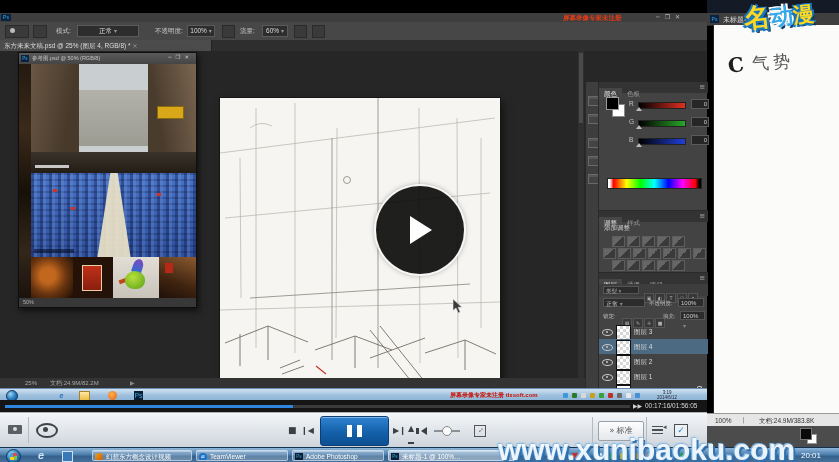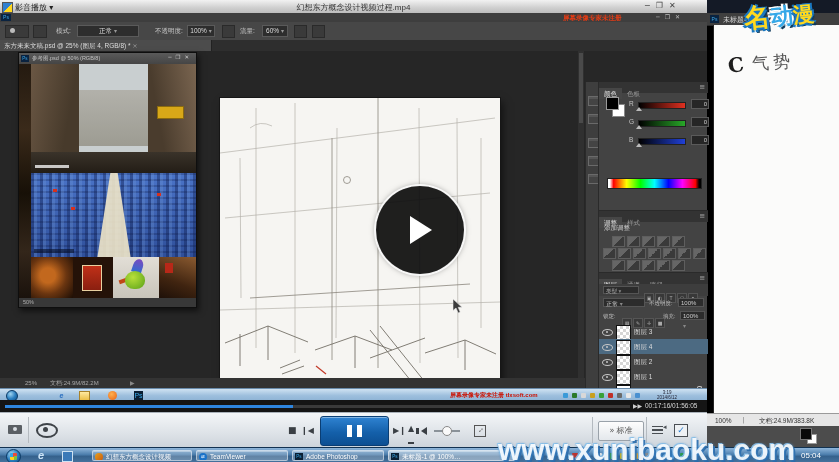--- a/index.html
+++ b/index.html
@@ -200,26 +200,20 @@
      text-shadow:0 0 3px #4a90d0,2px 2px 0 #2a6aa8,-1px -1px 0 #9fd0f0;opacity:.95;white-space:nowrap;}
 
   
   #cursor{left:453px;top:286px;}
 </style>
 </head>
 <body>
 
 <div id="root">
 
-  <div class="abs" id="player-titlebar">
-    <div class="abs appico"></div>
-    <span class="abs appname"><span>影音播放</span> <span class="glyph">▾</span></span>
-    <div class="abs vtitle">幻想东方概念设计视频过程.mp4</div>
-    <span class="abs winbtns glyph" style="left:645px;"><span>─</span><span>❐</span><span>✕</span></span>
-  </div>
 
   <div class="abs" id="video-area">
 
     <div class="abs" id="rec-menubar">
       <div class="abs psico">Ps</div>
       <div class="abs" id="rec-menus">
         <span class="menuitem">文件(F)</span><span class="menuitem">编辑(E)</span><span class="menuitem">图像(I)</span><span class="menuitem">图层(L)</span><span class="menuitem">文字(Y)</span><span class="menuitem">选择(S)</span><span class="menuitem">滤镜(T)</span><span class="menuitem">视图(V)</span><span class="menuitem">窗口(W)</span><span class="menuitem">帮助(H)</span>
       </div>
       <span class="abs" id="rec-reg-top">屏幕录像专家未注册</span>
       <span class="abs winbtns glyph" id="rec-winbtns"><span>─</span><span>❐</span><span>✕</span></span>
@@ -539,18 +533,18 @@
     <span class="abs tray-dot" style="left:572px;background:#c03028;"></span>
     <span class="abs tray-dot" style="left:584px;background:#3a78c8;"></span>
     <span class="abs tray-dot" style="left:596px;background:#e8e8e8;"></span>
     <span class="abs tray-dot" style="left:608px;background:#38a038;"></span>
     <span class="abs tray-dot" style="left:620px;background:#c8b020;"></span>
     <span class="abs tray-dot" style="left:632px;background:#e8a020;"></span>
     <span class="abs tray-dot" style="left:644px;background:#8a8a8a;"></span>
     <span class="abs tray-dot" style="left:656px;background:#d0d0d0;"></span>
     <span class="abs tray-dot" style="left:668px;background:#4a90d0;"></span>
     <span class="abs tray-dot" style="left:680px;background:#2a9a4a;"></span>
-    <span class="abs" id="tb-clock">05:04</span>
+    <span class="abs" id="tb-clock">20:01</span>
   </div>
 
   <div class="abs" id="watermark">www.xunibaoku.com</div>
 
 </div>
 
 </body></html>

